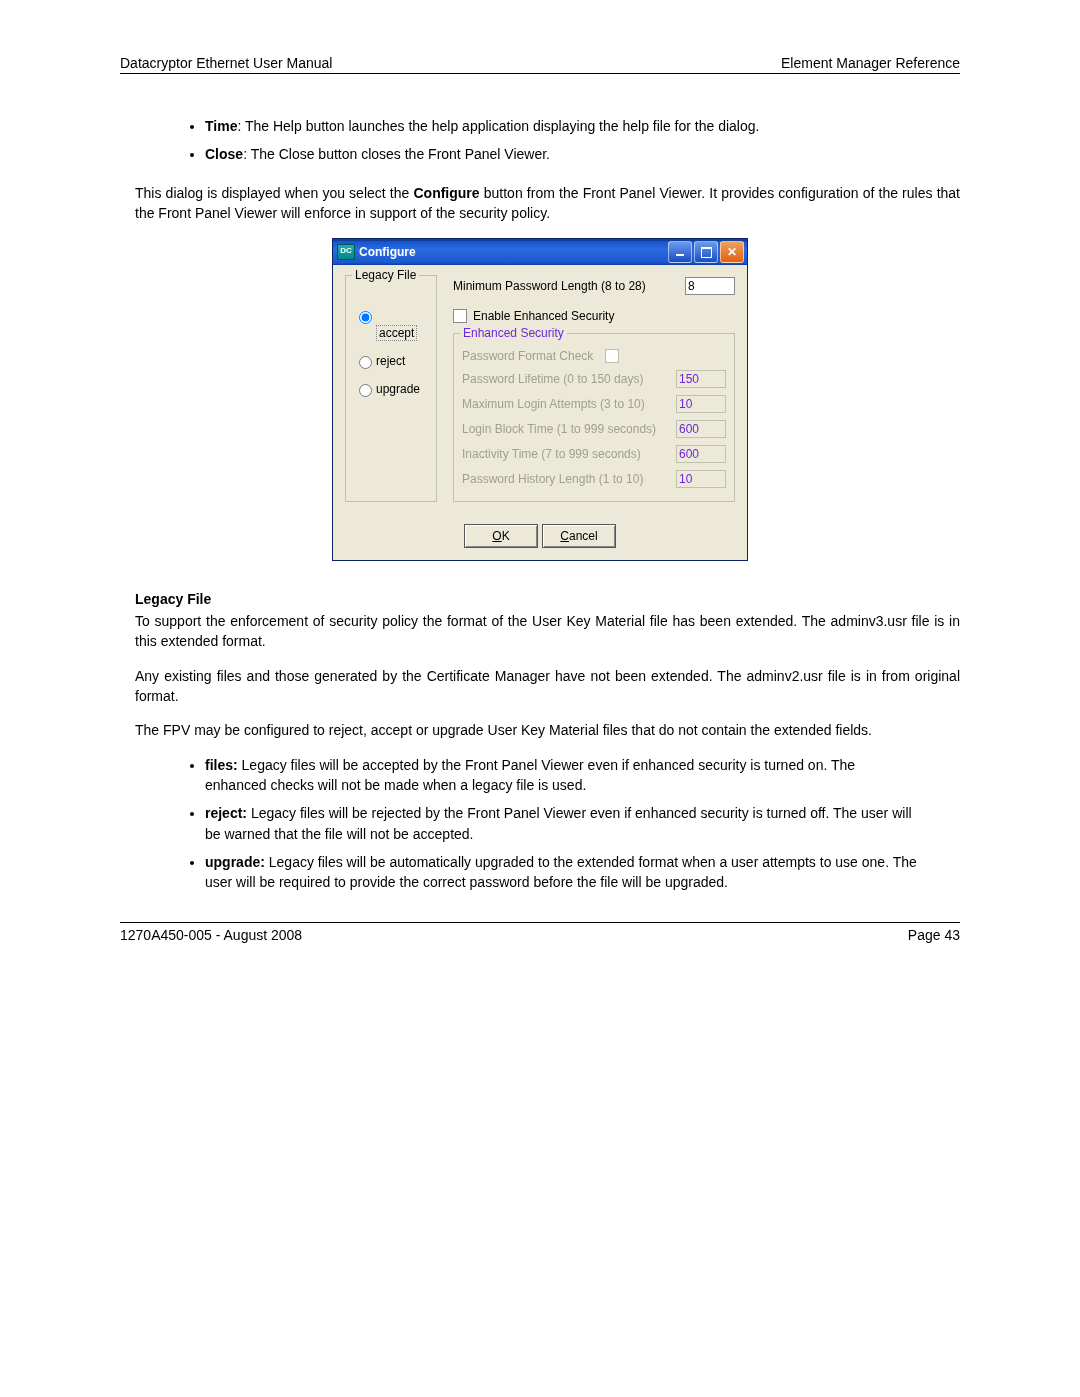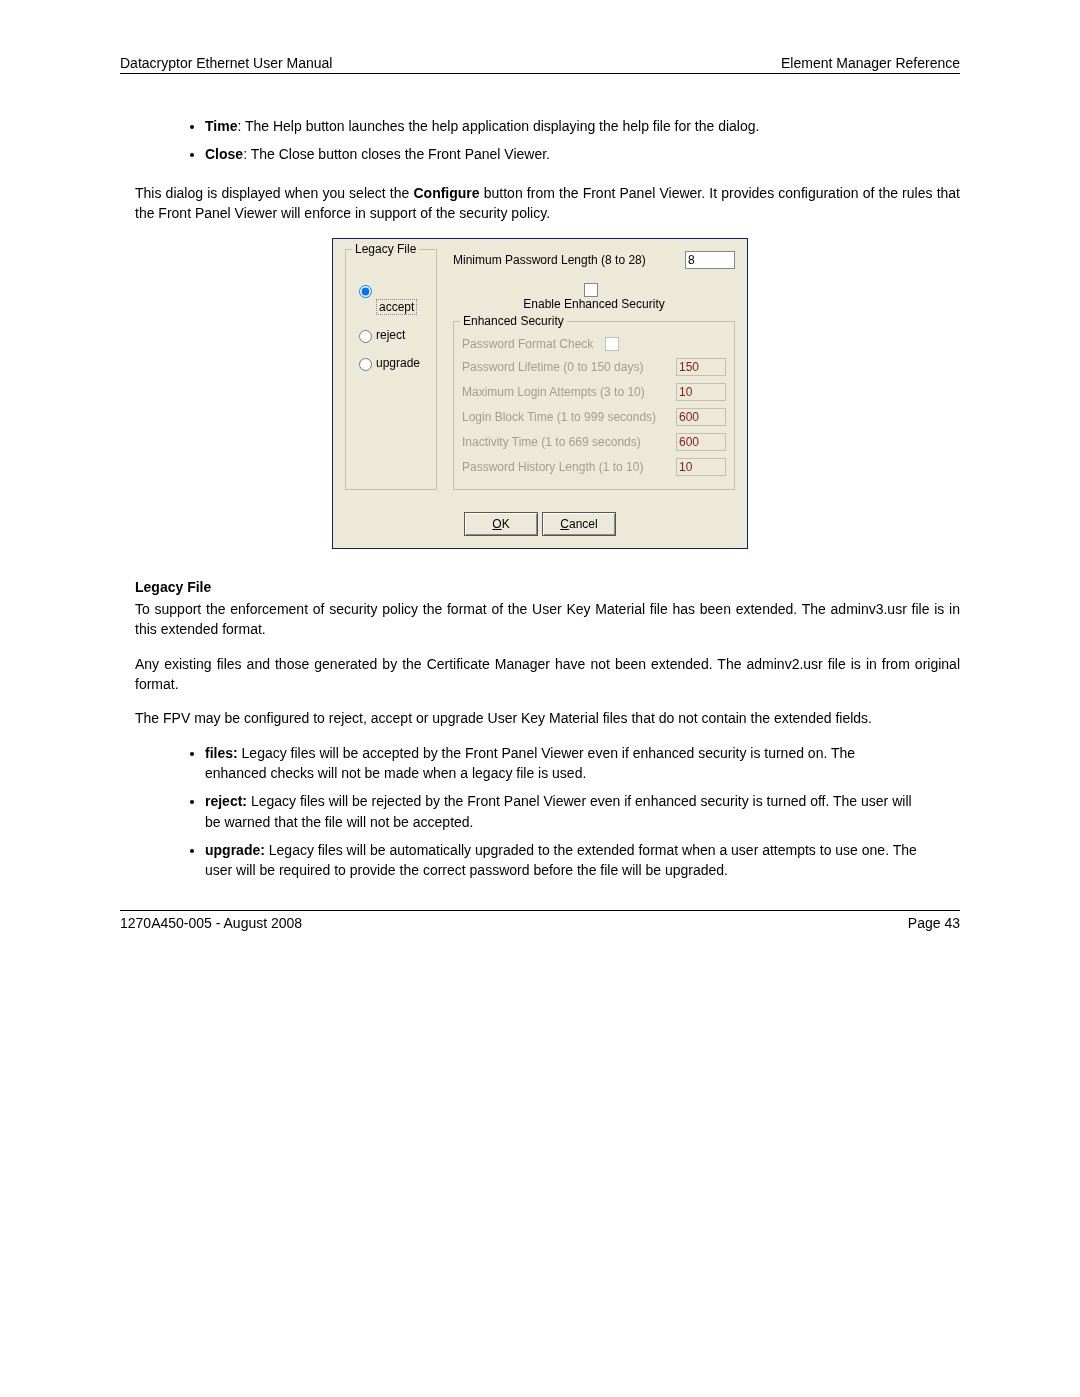--- a/index.html
+++ b/index.html
@@ -119,22 +119,22 @@
   .rad input { margin-right:4px; }
   .right-col { flex:1; }
   .lbl-row { display:flex; align-items:center; justify-content:space-between; margin:4px 0; }
   .lbl-row .txt { font-size:12px; }
   .num {
     width:44px; height:16px;
     font-size:12px;
     background:#fff; border:1px solid #888;
     padding:0 2px;
   }
-  .num.dis { background:#ece9d8; color:#7f1d1d; border-color:#c0c0b0;}
-  .chk-row { display:flex; align-items:center; margin:14px 0 6px 0; font-size:12px;flex-direction:column;}
+  .num.dis { background:#ece9d8; color:#6d28d9; border-color:#c0c0b0;}
+  .chk-row { display:flex; align-items:center; margin:14px 0 6px 0; font-size:12px;}
   .chk {
     width:12px; height:12px; background:#fff; border:1px solid #888;
     margin-right:6px;
   }
   .chk.dis { border-color:#c0c0b0; }
   .es .lbl-row { margin:7px 0; }
   .btn-row {
     display:flex; justify-content:center; gap:4px; margin-top:22px;
   }
   .winbtn {
@@ -165,20 +165,37 @@
     <li>
       <span class="bold">Close</span><span>: The Close button closes the Front Panel Viewer.</span>
     </li>
   </ul>
 
   <p class="body">
     <span>This dialog is displayed when you select the </span><span class="bold">Configure</span><span> button from the Front Panel Viewer. It provides configuration of the rules that the Front Panel Viewer will enforce in support of the security policy.</span>
   </p>
 
   <div class="dlg-wrap">
+    <div class="titlebar">
+      <div class="tb-left">
+        <div class="tb-icon">DC</div>
+        <span>Configure</span>
+      </div>
+      <div class="tb-btns">
+        <div class="tb-btn min">
+            <div class="mn"></div>
+          </div>
+        <div class="tb-btn max">
+            <div class="sq"></div>
+          </div>
+        <div class="tb-btn close">
+            <span>✕</span>
+          </div>
+      </div>
+    </div>
 
     <div class="dlg-body">
       <div class="dlg-row">
         <div class="fs legacy">
           <div class="legend">Legacy File</div>
           <label class="rad">
               <input type="radio" checked="" style="">
               <span style="border:1px dotted #888; padding:0 2px;margin-top:35px;">accept</span>
             </label>
           <label class="rad">
@@ -195,39 +212,39 @@
           <div class="lbl-row" style="margin-top:2px;">
             <span class="txt">Minimum Password Length (8 to 28)</span>
             <input class="num" value="8" style="">
           </div>
           <div class="chk-row">
             <div class="chk"></div>
             <span>Enable Enhanced Security</span>
           </div>
 
           <div class="fs es">
-            <div class="legend" style="color:#000000;">Enhanced Security</div>
+            <div class="legend" style="color:#6d28d9;">Enhanced Security</div>
             <div class="lbl-row">
               <span class="txt">Password Format Check</span>
               <div class="chk dis" style="margin-right:auto; margin-left:12px;"></div>
             </div>
             <div class="lbl-row">
               <span class="txt">Password Lifetime (0 to 150 days)</span>
               <input class="num dis" disabled="" value="150" style="">
             </div>
             <div class="lbl-row">
               <span class="txt">Maximum Login Attempts (3 to 10)</span>
               <input class="num dis" disabled="" value="10" style="">
             </div>
             <div class="lbl-row">
               <span class="txt">Login Block Time (1 to 999 seconds)</span>
               <input class="num dis" disabled="" value="600" style="">
             </div>
             <div class="lbl-row">
-              <span class="txt">Inactivity Time (1 to 669 seconds)</span>
+              <span class="txt">Inactivity Time (7 to 999 seconds)</span>
               <input class="num dis" disabled="" value="600" style="">
             </div>
             <div class="lbl-row">
               <span class="txt">Password History Length (1 to 10)</span>
               <input class="num dis" disabled="" value="10" style="">
             </div>
           </div>
         </div>
       </div>
 

